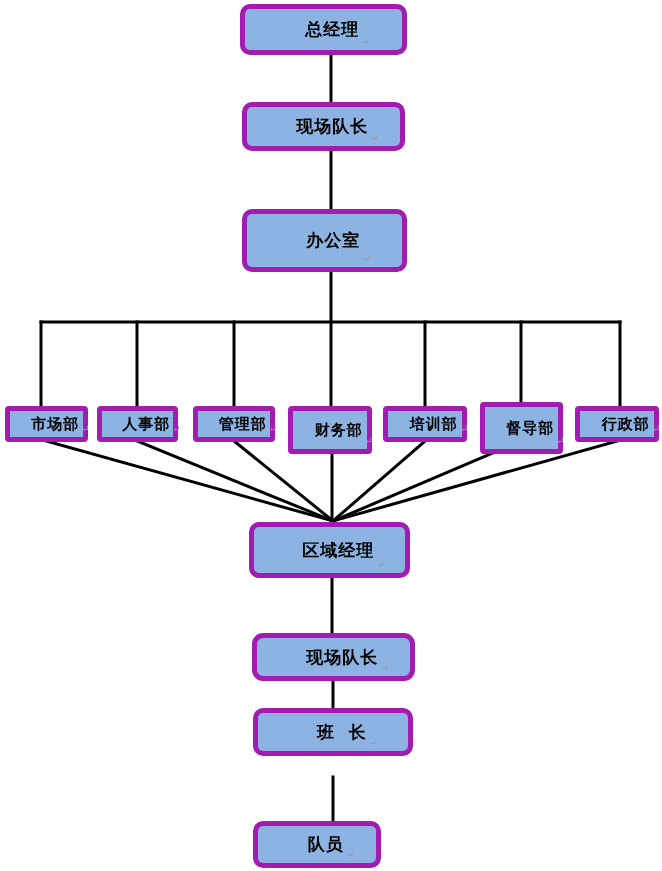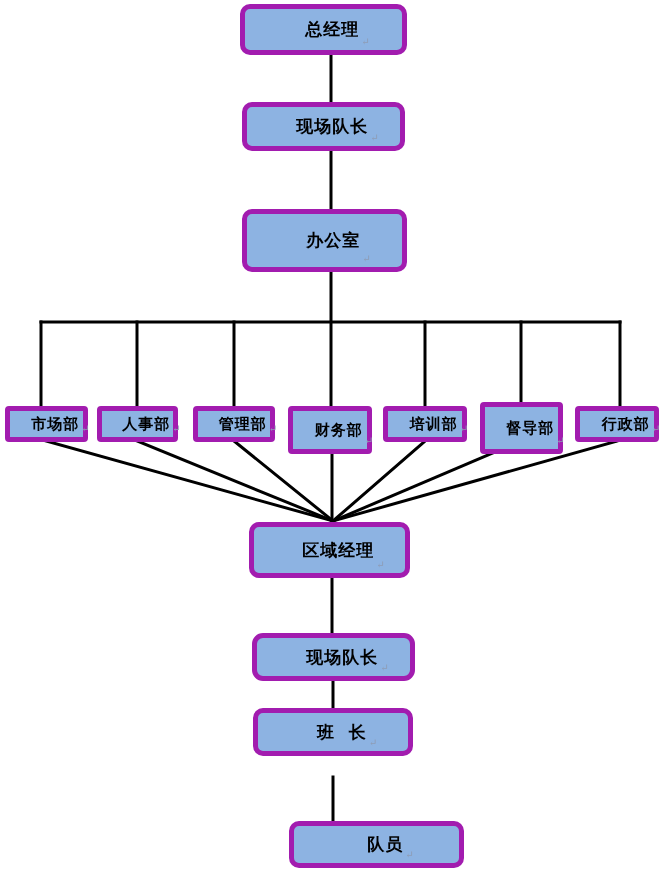--- a/index.html
+++ b/index.html
@@ -143,18 +143,18 @@
   <div class="node lvl-main" style="left:252px; top:633px; width:163px; height:48px;border-radius:11px;">
     <span class="label">现场队长</span>
       <span class="pmark">↵</span>
   </div>
 
   <div class="node lvl-main" style="left:253px; top:708px; width:160px; height:48px;">
     <span class="label">班  长</span>
       <span class="pmark">↵</span>
   </div>
 
-  <div class="node lvl-main" style="left:253px; top:821px; width:175px; height:47px;margin-left:36px;">
+  <div class="node lvl-main" style="left:253px; top:821px; width:128px; height:47px;">
     <span class="label">队员</span>
       <span class="pmark">↵</span>
   </div>
 
 </div>
 
 </body></html>

